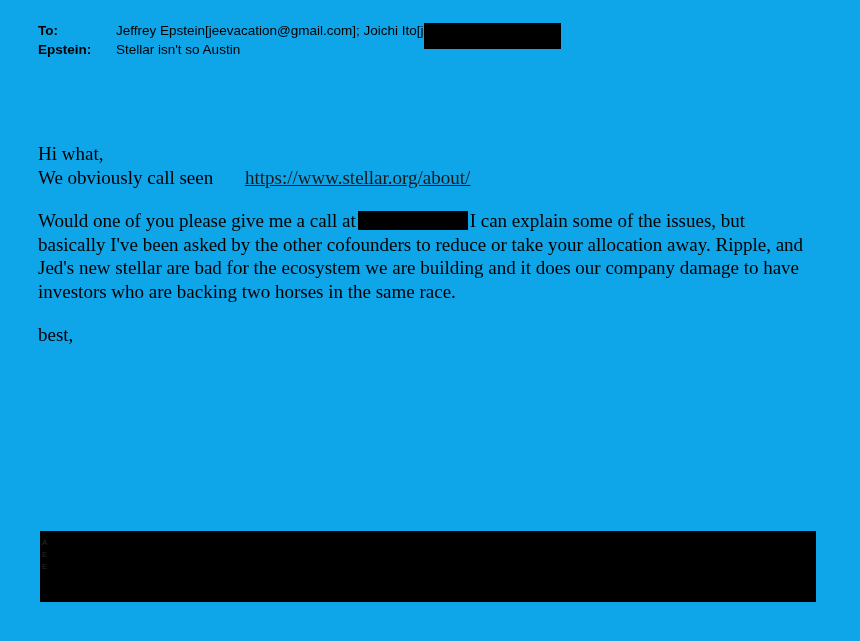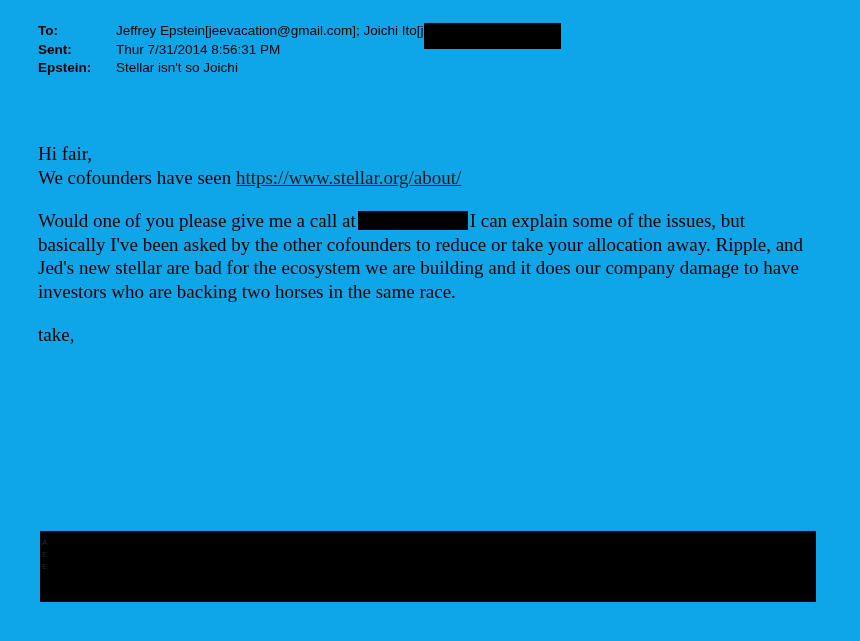--- a/index.html
+++ b/index.html
@@ -80,20 +80,21 @@
   }
   .para {
     margin: 0 0 20px 0;
   }
   .para.tight {
     margin-bottom: 0;
   }
   a.link {
     color: #1a1a1a;
     text-decoration: underline;
+    margin-left: 27px;
   }
   .r-phone {
     display: inline-block;
     background: #000000;
     width: 110px;
     height: 19px;
     vertical-align: -3px;
     margin: 0 2px;
   }
 
@@ -123,41 +124,38 @@
 <div class="page">
 
   <div class="header">
 
     <div class="hrow">
       <span class="hlabel">To:</span><span class="hval">Jeffrey Epstein[jeevacation@gmail.com]; Joichi Ito[j</span><span class="redact r-to"></span>
     </div>
 
 
 
-    <div class="hrow">
-      <span class="hlabel">Sent:</span><span class="hval">Thur 7/31/2014 8:56:31 PM</span>
-    </div>
 
     <div class="hrow">
-      <span class="hlabel">Epstein:</span><span class="hval">Stellar isn't so Joichi</span>
+      <span class="hlabel">Epstein:</span><span class="hval">Stellar isn't so Austin</span>
     </div>
 
   </div>
 
   <div class="body-copy">
 
-    <p class="para tight">Hi fair,</p>
+    <p class="para tight">Hi what,</p>
 
-    <p class="para"><span>We cofounders have seen </span><a class="link" href="#">https://www.stellar.org/about/</a></p>
+    <p class="para"><span>We obviously call seen </span><a class="link" href="#">https://www.stellar.org/about/</a></p>
 
 
     <p class="para"><span>Would one of you please give me a call at</span><span class="r-phone"></span><span>I can explain some of the issues, but basically I've been asked by the other cofounders to reduce or take your allocation away.   Ripple, and Jed's new stellar are bad for the ecosystem we are building and it does our company damage to have investors who are backing two horses in the same race.</span></p>
 
 
-    <p class="para">take,</p>
+    <p class="para">best,</p>
 
 
   </div>
 
   <div class="footer-block">
     <div class="footer-ghost">
       <div>A</div>
       <div>E</div>
       <div>E</div>
     </div>

